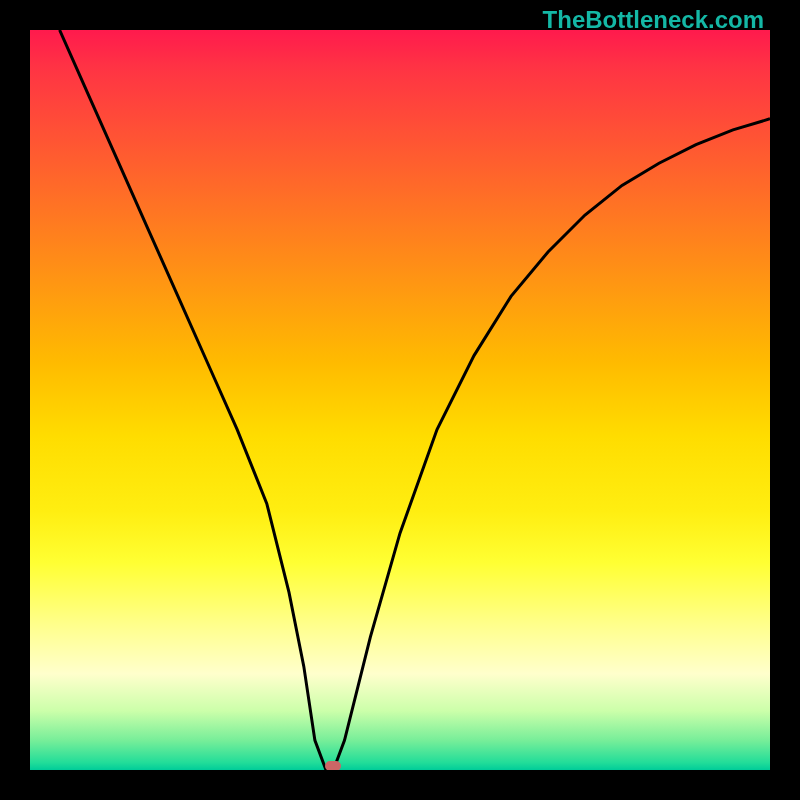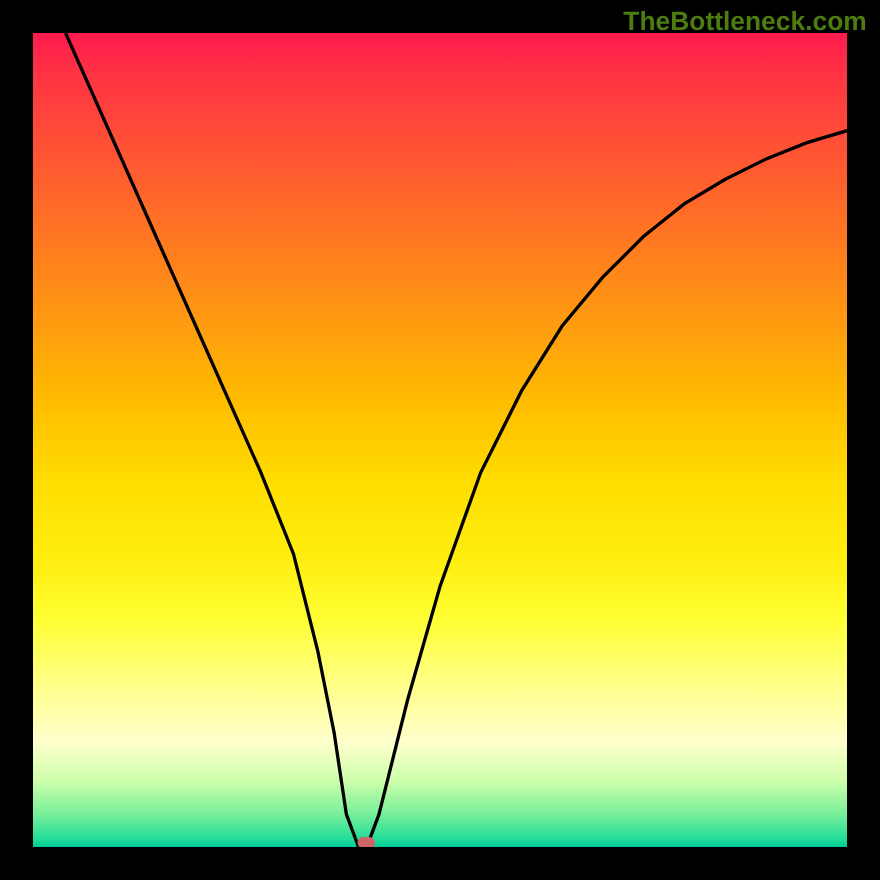--- a/index.html
+++ b/index.html
@@ -7,22 +7,22 @@
     padding: 0;
     width: 800px;
     height: 800px;
     background: #000;
     position: relative;
     font-family: Arial, sans-serif;
   }
   .watermark {
     position: absolute;
     top: 6px;
-    right: 12px;
-    color: #4d7c0f;
+    right: 36px;
+    color: #14b8a6;
     font-size: 24px;
     font-weight: bold;
     z-index: 10;
   }
   .plot-area {
     position: absolute;
     left: 30px;
     top: 30px;
     width: 740px;
     height: 740px;

